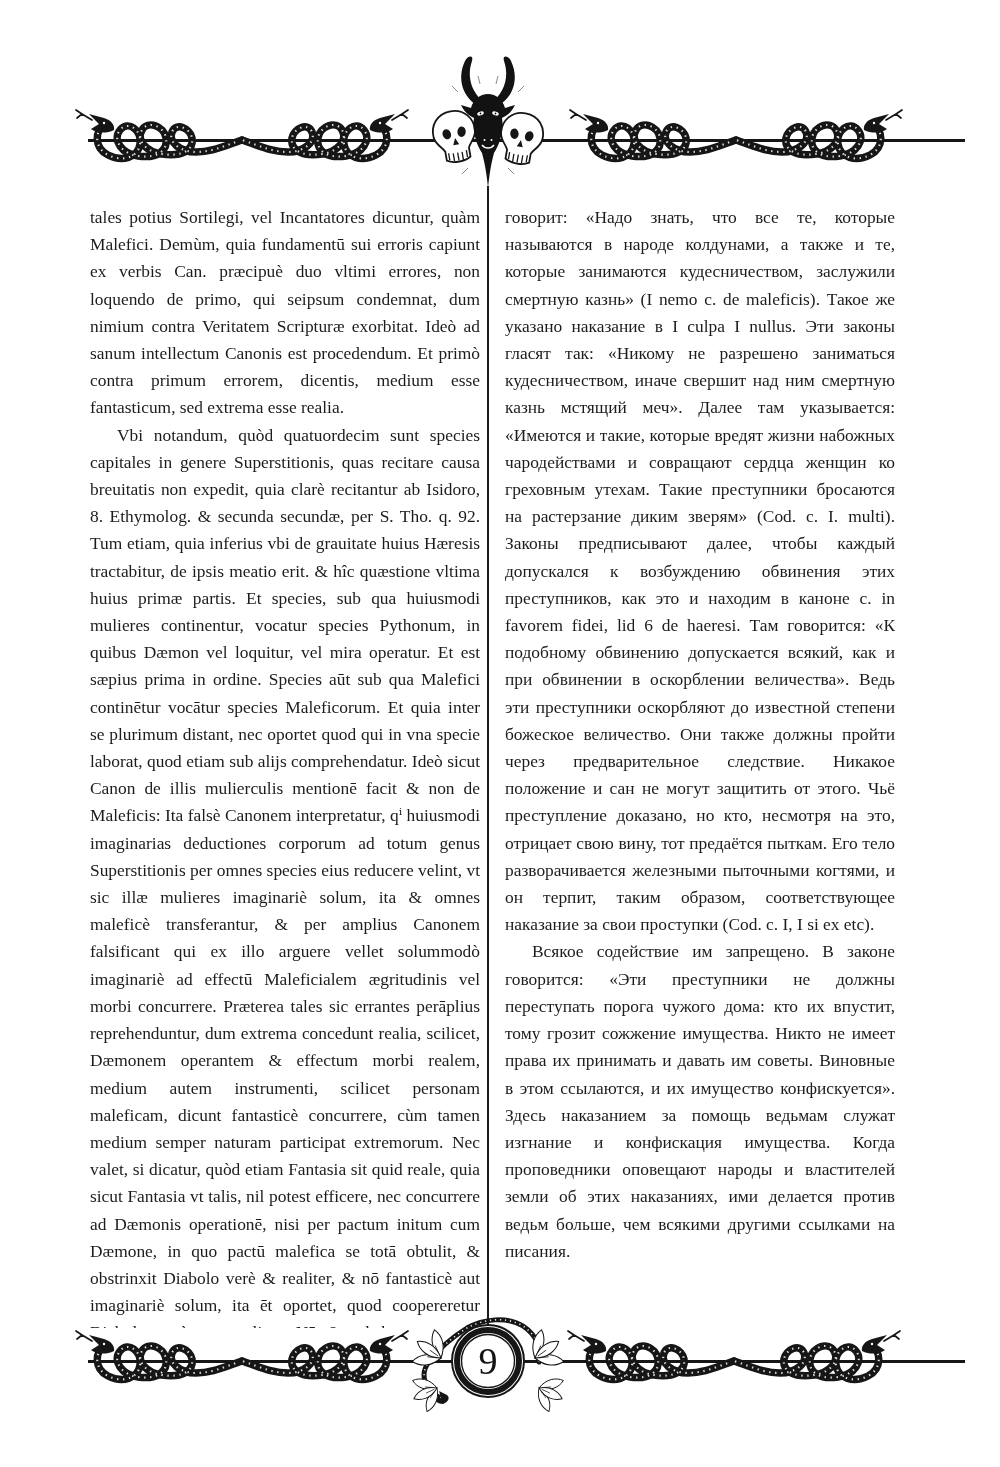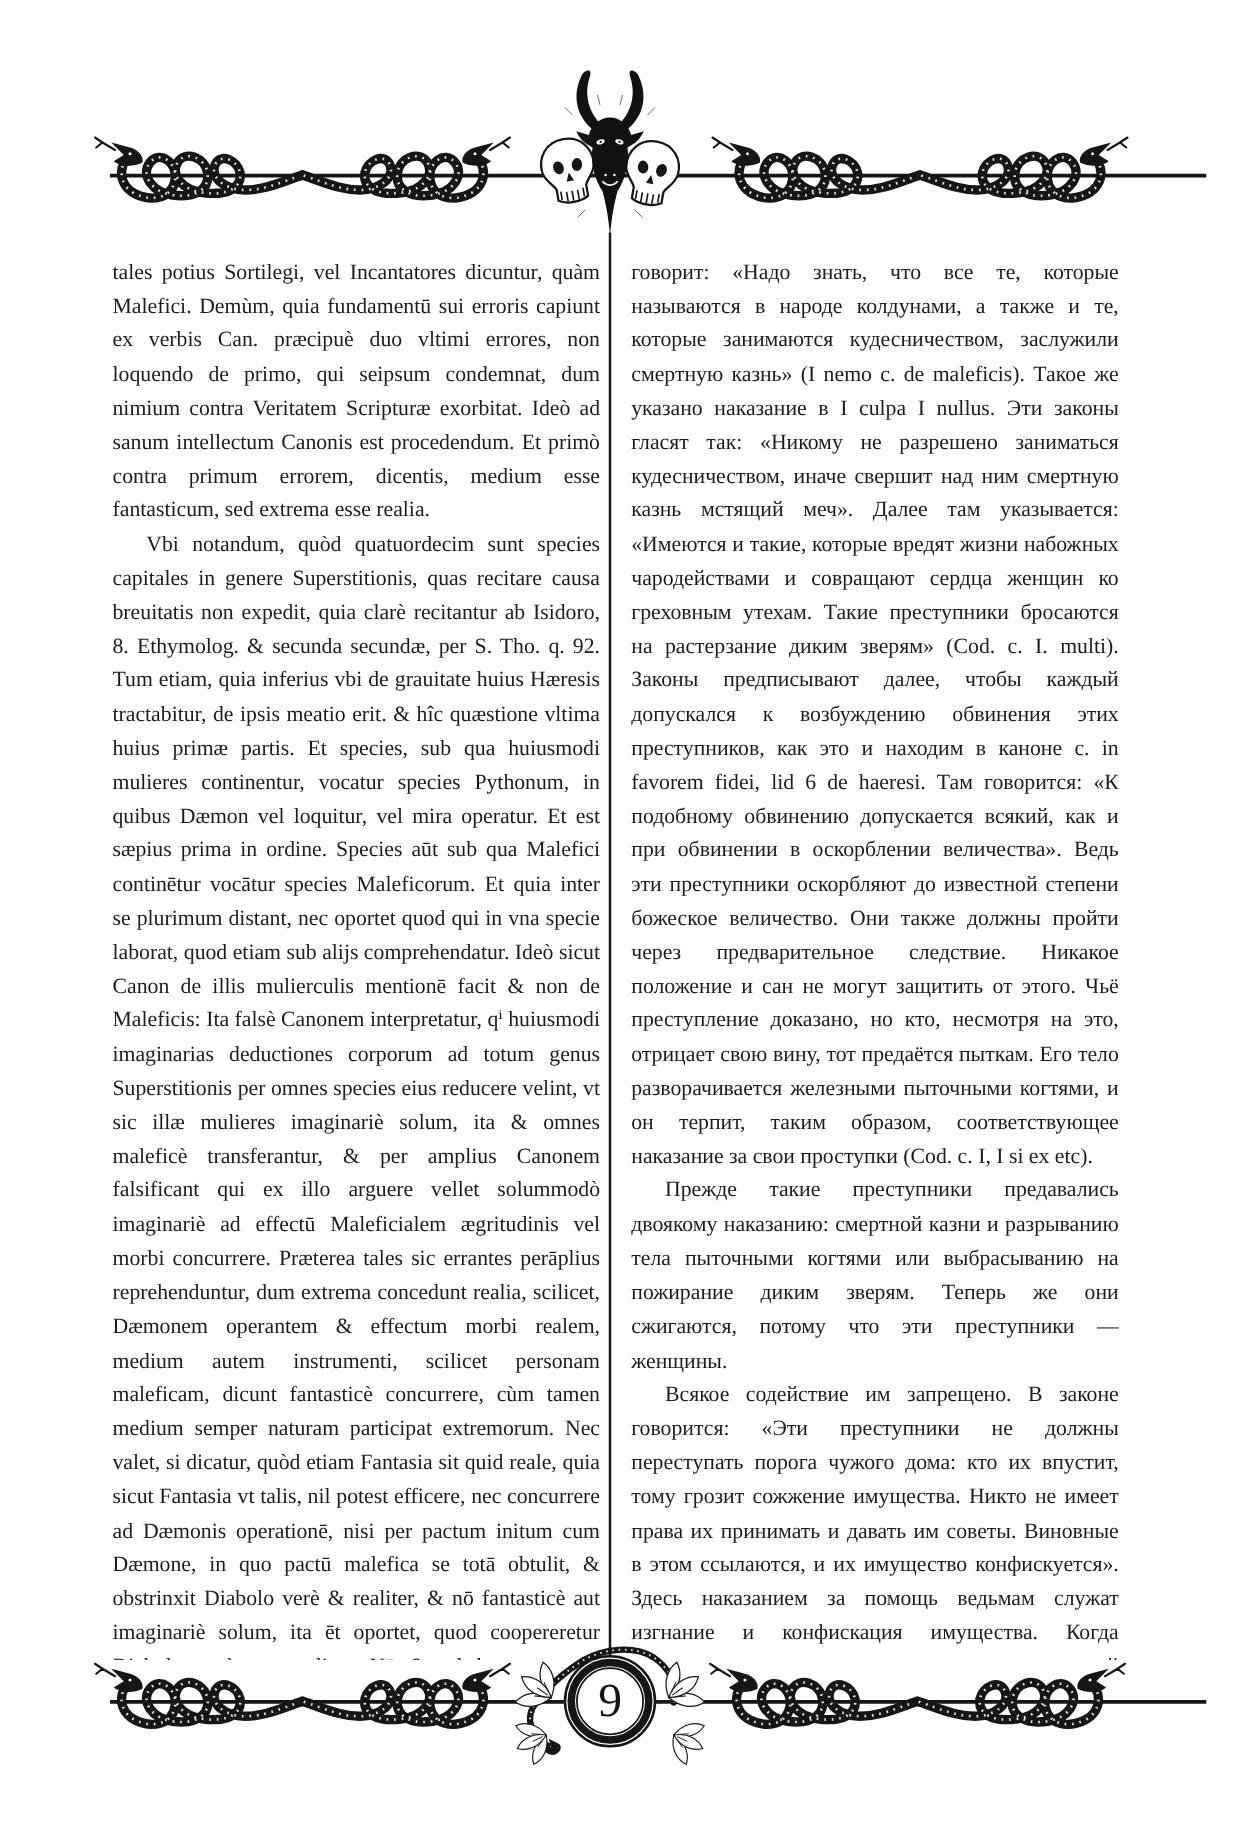--- a/index.html
+++ b/index.html
@@ -121,21 +121,20 @@
 
   <div class="divider"></div>
 
   <div class="columns">
     <div class="col" lang="la">
       <p>tales potius Sortilegi, vel Incantatores dicuntur, quàm Malefici. Demùm, quia fundamentū sui erroris capiunt ex verbis Can. præcipuè duo vltimi errores, non loquendo de primo, qui seipsum condemnat, dum nimium contra Veritatem Scripturæ exorbitat. Ideò ad sanum intellectum Canonis est procedendum. Et primò contra primum errorem, dicentis, medium esse fantasticum, sed extrema esse realia.</p>
       <p class="indent">Vbi notandum, quòd quatuordecim sunt species capitales in genere Superstitionis, quas recitare causa breuitatis non expedit, quia clarè recitantur ab Isidoro, 8. Ethymolog. &amp; secunda secundæ, per S. Tho. q. 92. Tum etiam, quia inferius vbi de grauitate huius Hæresis tractabitur, de ipsis meatio erit. &amp; hîc quæstione vltima huius primæ partis. Et species, sub qua huiusmodi mulieres continentur, vocatur species Pythonum, in quibus Dæmon vel loquitur, vel mira operatur. Et est sæpius prima in ordine. Species aūt sub qua Malefici continētur vocātur species Maleficorum. Et quia inter se plurimum distant, nec oportet quod qui in vna specie laborat, quod etiam sub alijs comprehendatur. Ideò sicut Canon de illis mulierculis mentionē facit &amp; non de Maleficis: Ita falsè Canonem interpretatur, qⁱ huiusmodi imaginarias deductiones corporum ad totum genus Superstitionis per omnes species eius reducere velint, vt sic illæ mulieres imaginariè solum, ita &amp; omnes maleficè transferantur, &amp; per amplius Canonem falsificant qui ex illo arguere vellet solummodò imaginariè ad effectū Maleficialem ægritudinis vel morbi concurrere. Præterea tales sic errantes perāplius reprehenduntur, dum extrema concedunt realia, scilicet, Dæmonem operantem &amp; effectum morbi realem, medium autem instrumenti, scilicet personam maleficam, dicunt fantasticè concurrere, cùm tamen medium semper naturam participat extremorum. Nec valet, si dicatur, quòd etiam Fantasia sit quid reale, quia sicut Fantasia vt talis, nil potest efficere, nec concurrere ad Dæmonis operationē, nisi per pactum initum cum Dæmone, in quo pactū malefica se totā obtulit, &amp; obstrinxit Diabolo verè &amp; realiter, &amp; nō fantasticè aut imaginariè solum, ita ēt oportet, quod coopereretur Diabolo verè corporaliter. Nā &amp; ad hoc sunt oīa Maleficorum opera, vbi semper aut per visum, aut per locutionem se alicuius Maleficij instrumenti, repositi sub limine domus, operati-</p>
     </div>
     <div class="col" lang="ru">
       <p>говорит: «Надо знать, что все те, которые называются в народе колдунами, а также и те, которые занимаются кудесничеством, заслужили смертную казнь» (I nemo c. de maleficis). Такое же указано наказание в I culpa I nullus. Эти законы гласят так: «Никому не разрешено заниматься кудесничеством, иначе свершит над ним смертную казнь мстящий меч». Далее там указывается: «Имеются и такие, которые вредят жизни набожных чародействами и совращают сердца женщин ко греховным утехам. Такие преступники бросаются на растерзание диким зверям» (Cod. c. I. multi). Законы предписывают далее, чтобы каждый допускался к возбуждению обвинения этих преступников, как это и находим в каноне c. in favorem fidei, lid 6 de haeresi. Там говорится: «К подобному обвинению допускается всякий, как и при обвинении в оскорблении величества». Ведь эти преступники оскорбляют до известной степени божеское величество. Они также должны пройти через предварительное следствие. Никакое положение и сан не могут защитить от этого. Чьё преступление доказано, но кто, несмотря на это, отрицает свою вину, тот предаётся пыткам. Его тело разворачивается железными пыточными когтями, и он терпит, таким образом, соответствующее наказание за свои проступки (Cod. c. I, I si ex etc).</p>
-      <p class="indent">Прежде такие преступники предавались двоякому наказанию: смертной казни и разрыванию тела пыточными когтями или выбрасыванию на пожирание диким зверям. Теперь же они сжигаются, потому что эти преступники — женщины.</p>
       <p class="indent">Всякое содействие им запрещено. В законе говорится: «Эти преступники не должны переступать порога чужого дома: кто их впустит, тому грозит сожжение имущества. Никто не имеет права их принимать и давать им советы. Виновные в этом ссылаются, и их имущество конфискуется». Здесь наказанием за помощь ведьмам служат изгнание и конфискация имущества. Когда проповедники оповещают народы и властителей земли об этих наказаниях, ими делается против ведьм больше, чем всякими другими ссылками на писания.</p>
 
     </div>
   </div>
 
   <div class="rule rule-bottom"></div>
 
   <div class="orn band band-bottom-left">
     <svg viewBox="0 0 312 80">
         <use href="#snakeBand"></use>

